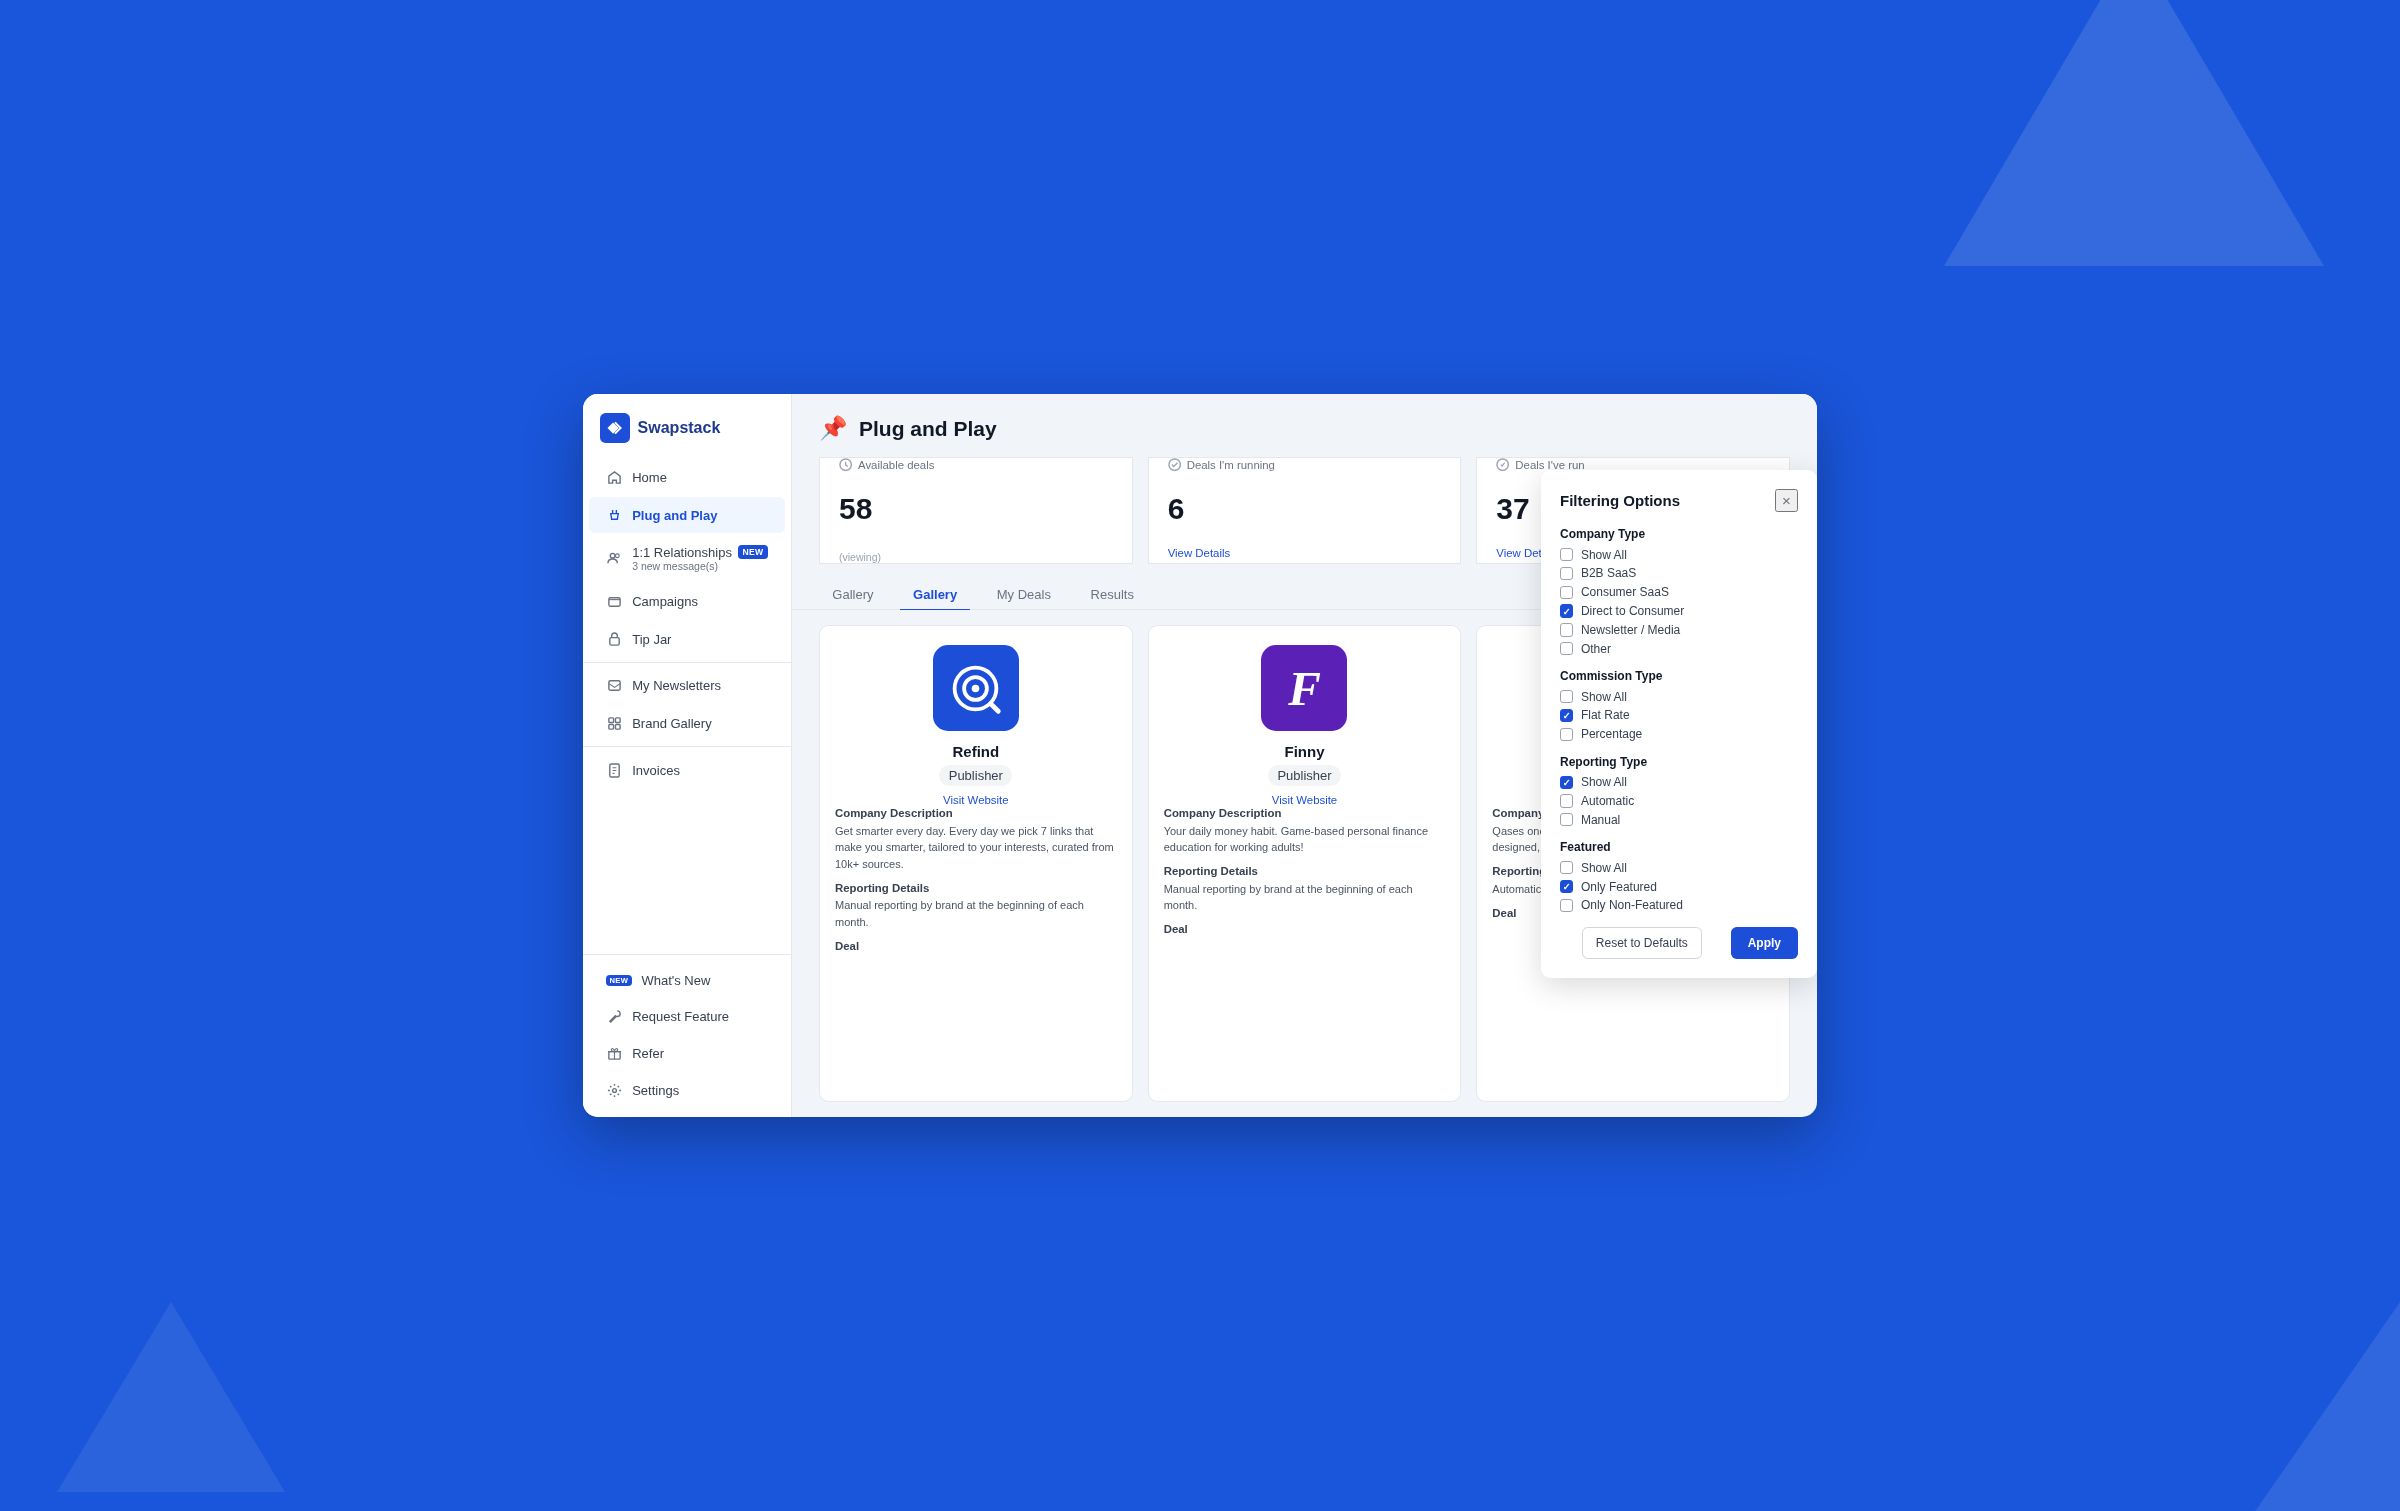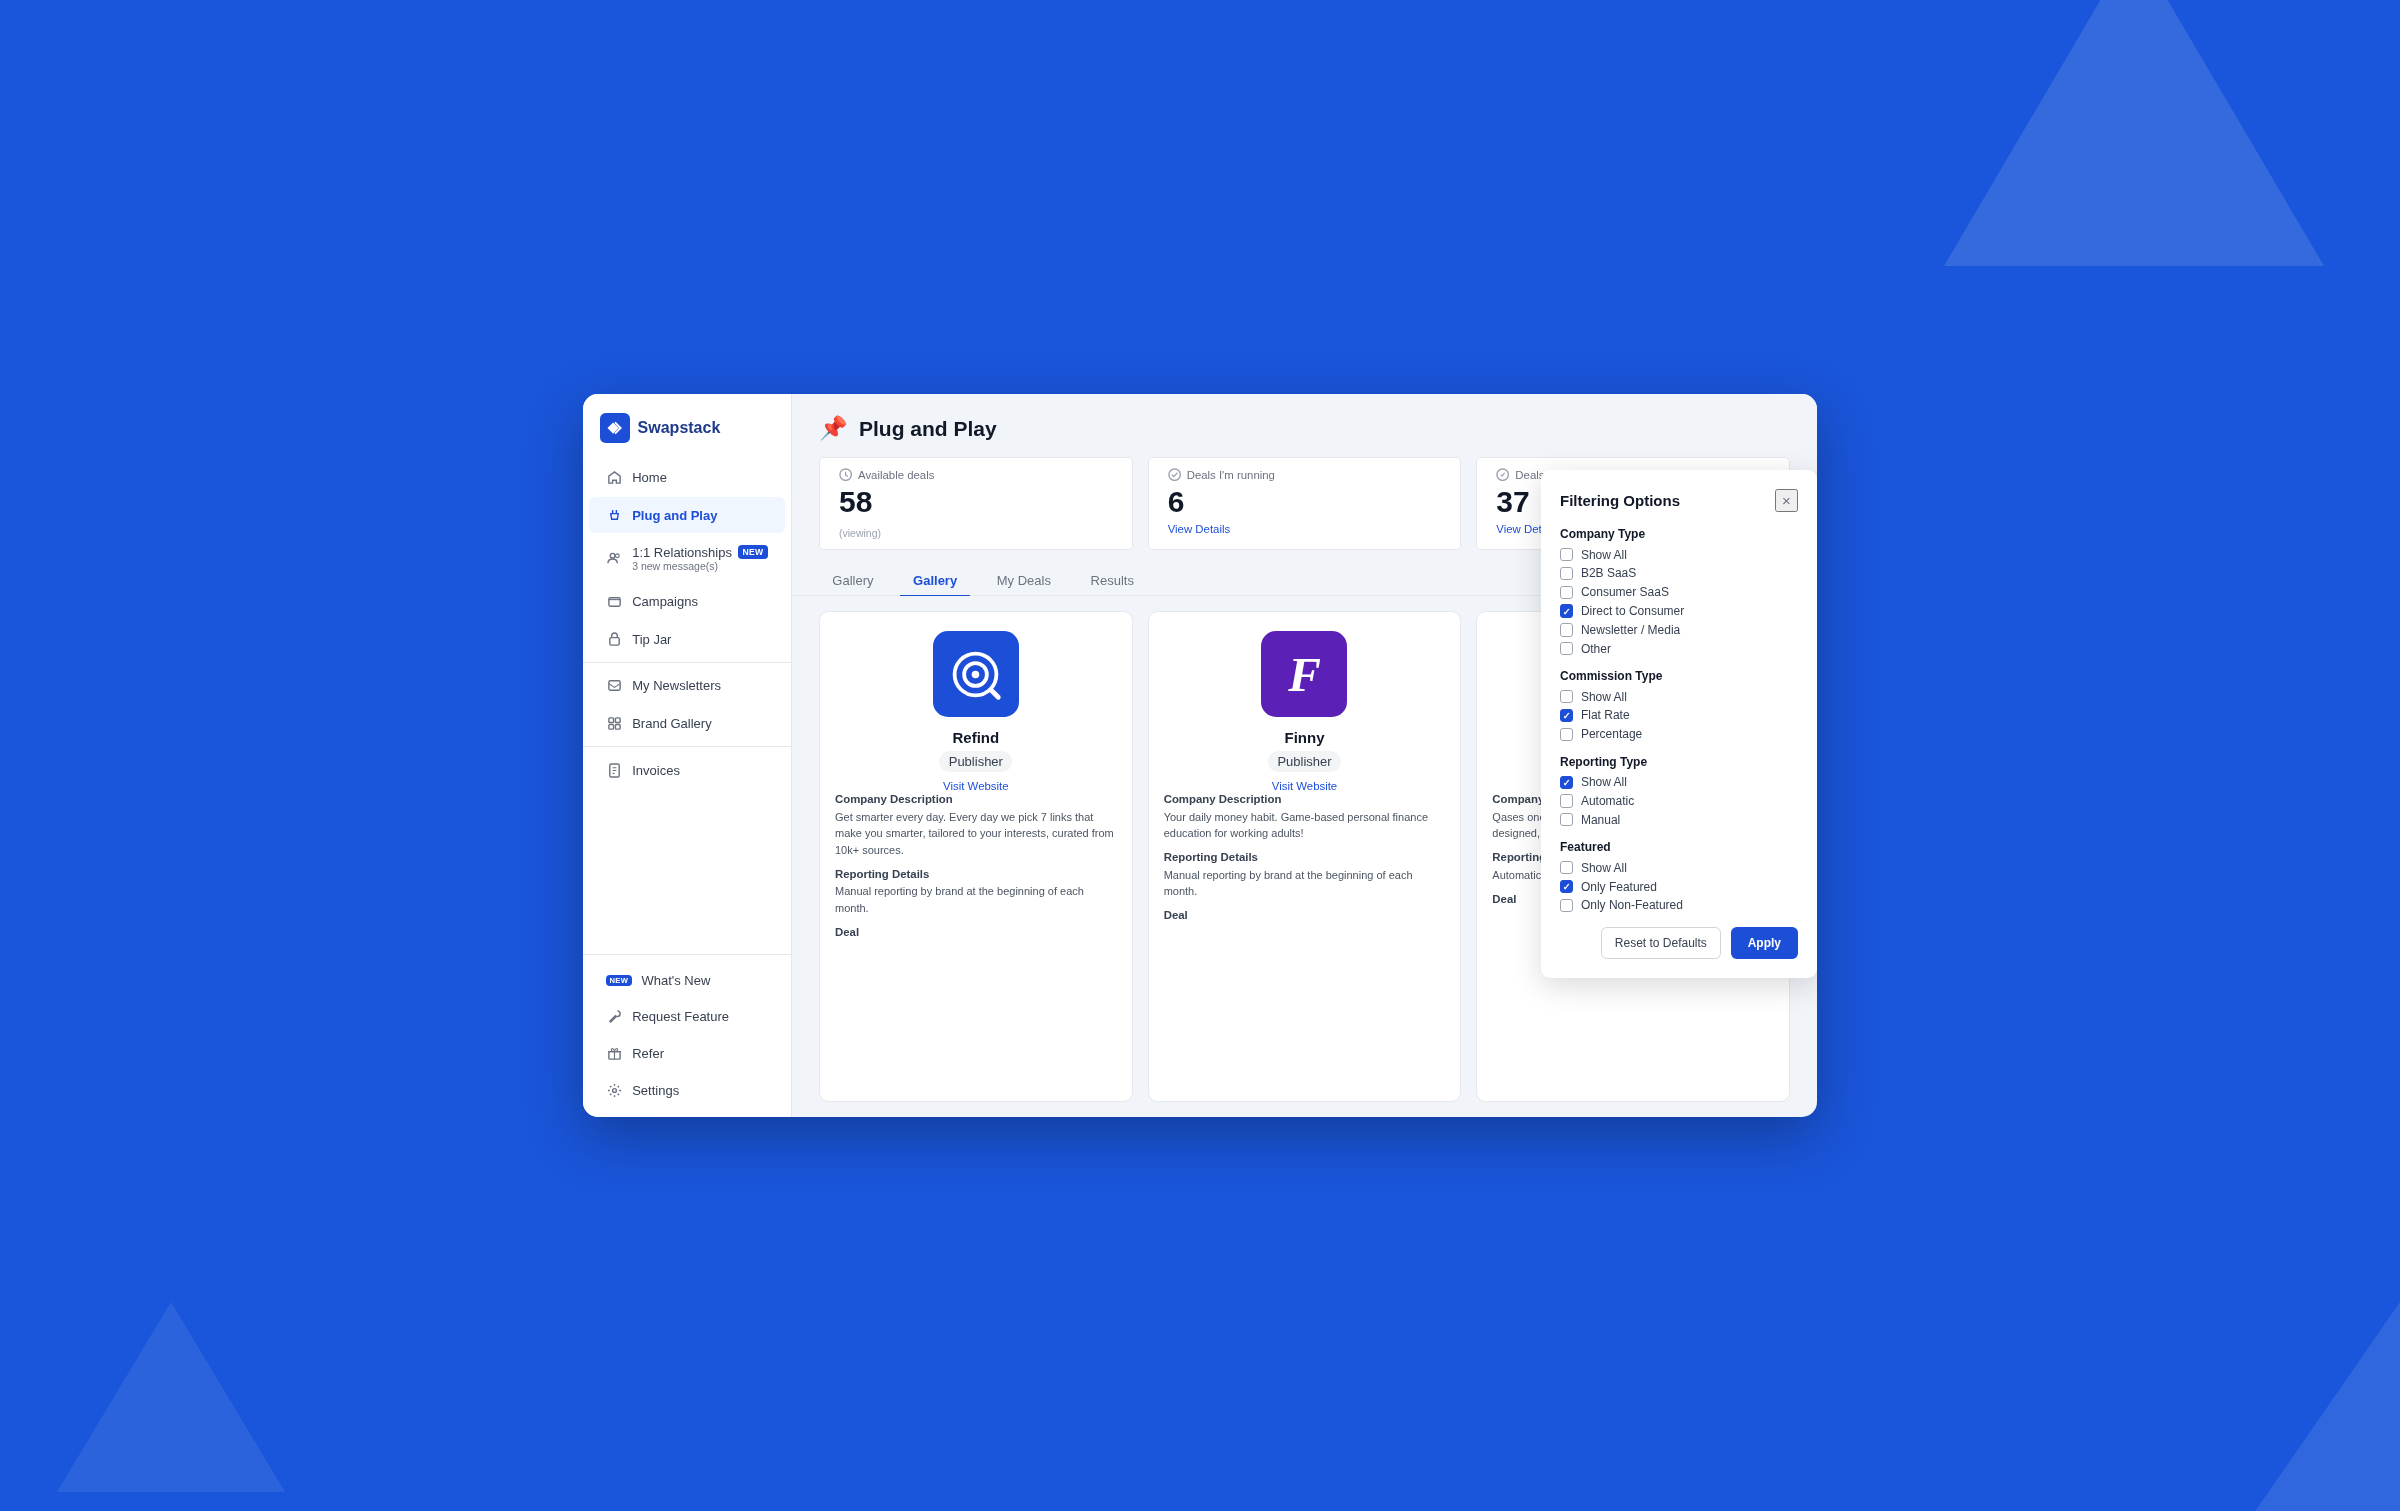--- a/index.html
+++ b/index.html
@@ -160,26 +160,26 @@
     }
 
     
     .stats-row {
       display: flex;
       gap: 15px;
       padding: 0 27px 15px;
     }
     .stat-card {
       background: #fff;
-      border-radius: 5px;
-      padding: 10px 19px;
+      border-radius: 0;
+      padding: 0 19px;
       flex: 1;
       display: flex;
       flex-direction: column;
-      gap: 4px;
+      gap: 21px;
       border: 1px solid #e5e7eb;
     }
     .stat-label {
       font-size: 11.4px;
       color: #6b7280;
       display: flex;
       align-items: center;
       gap: 5.7px;
     }
     .stat-number {
@@ -382,20 +382,21 @@
     }
     .btn-apply {
       padding: 7.6px 17px;
       font-size: 12px;
       background: #1d4ed8;
       color: #fff;
       border: none;
       border-radius: 5.7px;
       cursor: pointer;
       font-weight: 600;
+      margin-left: 19px;
     }
   </style>
 </head>
 <body>
 
 <div class="bg-decorations">
   <div class="bg-tri1"></div>
   <div class="bg-tri2"></div>
   <div class="bg-tri3"></div>
 </div>

